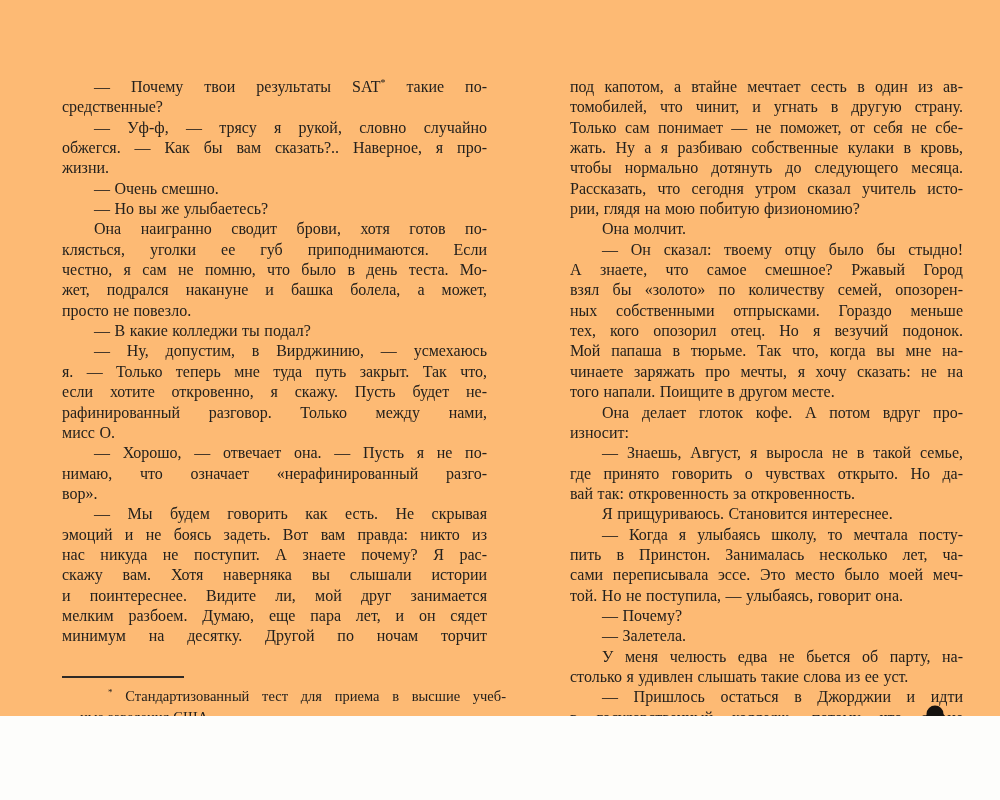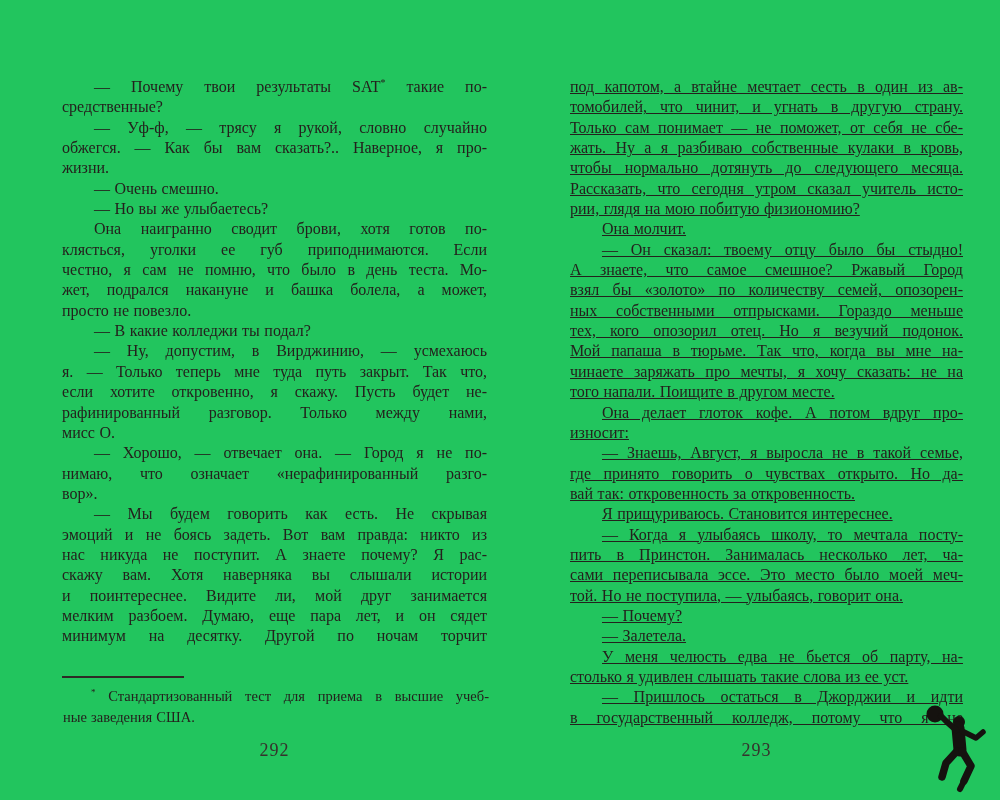--- a/index.html
+++ b/index.html
@@ -4,48 +4,48 @@
 <style>
   html, body {
     margin: 0;
     padding: 0;
     background: #fdfdfb;
     font-family: "Liberation Serif", "DejaVu Serif", serif;
   }
   .spread {
     position: relative;
     width: 1000px;
-    height: 800px;
-    background: #22c55e;
+    height: 716px;
+    background: #fdba74;
     overflow: hidden;
     color: #24211d;
   }
   .body-block { position: absolute; top: 77px; }
   .body-left  { left: 62px;  width: 425px; }
-  .body-right { left: 570px; width: 393px; text-decoration: underline; }
+  .body-right { left: 570px; width: 393px; }
   .line {
     font-size: 16px;
     line-height: 20.35px;
     height: 20.35px;
     text-align: left;
     overflow: hidden;
     word-spacing: 0.5px;
   }
   .line.i { text-indent: 32px; }
   .line.j { text-align: justify; text-align-last: justify; }
   sup { font-size: 0.62em; vertical-align: super; line-height: 0; }
   .footnote-rule {
     position: absolute;
     left: 62px; top: 676px;
     width: 122px; height: 1.5px;
     background: #2e2a26;
   }
   .footnote {
     position: absolute;
-    left: 63px; top: 686px;
+    left: 80px; top: 686px;
     width: 426px;
   }
   .footnote .line {
     font-size: 14.5px;
     line-height: 20.5px;
     height: 20.5px;
   }
   .footnote .line.i { text-indent: 28px; }
   .page-number {
     position: absolute;
@@ -81,21 +81,21 @@
         <div class="line j">клясться, уголки ее губ приподнимаются. Если</div>
         <div class="line j">честно, я сам не помню, что было в день теста. Мо-</div>
         <div class="line j">жет, подрался накануне и башка болела, а может,</div>
         <div class="line">просто не повезло.</div>
         <div class="line i">— В какие колледжи ты подал?</div>
         <div class="line i j">— Ну, допустим, в Вирджинию, — усмехаюсь</div>
         <div class="line j">я. — Только теперь мне туда путь закрыт. Так что,</div>
         <div class="line j">если хотите откровенно, я скажу. Пусть будет не-</div>
         <div class="line j">рафинированный разговор. Только между нами,</div>
         <div class="line">мисс О.</div>
-        <div class="line i j">— Хорошо, — отвечает она. — Город я не по-</div>
+        <div class="line i j">— Хорошо, — отвечает она. — Пусть я не по-</div>
         <div class="line j">нимаю, что означает «нерафинированный разго-</div>
         <div class="line">вор».</div>
         <div class="line i j">— Мы будем говорить как есть. Не скрывая</div>
         <div class="line j">эмоций и не боясь задеть. Вот вам правда: никто из</div>
         <div class="line j">нас никуда не поступит. А знаете почему? Я рас-</div>
         <div class="line j">скажу вам. Хотя наверняка вы слышали истории</div>
         <div class="line j">и поинтереснее. Видите ли, мой друг занимается</div>
         <div class="line j">мелким разбоем. Думаю, еще пара лет, и он сядет</div>
         <div class="line j">минимум на десятку. Другой по ночам торчит</div>
       </div>

